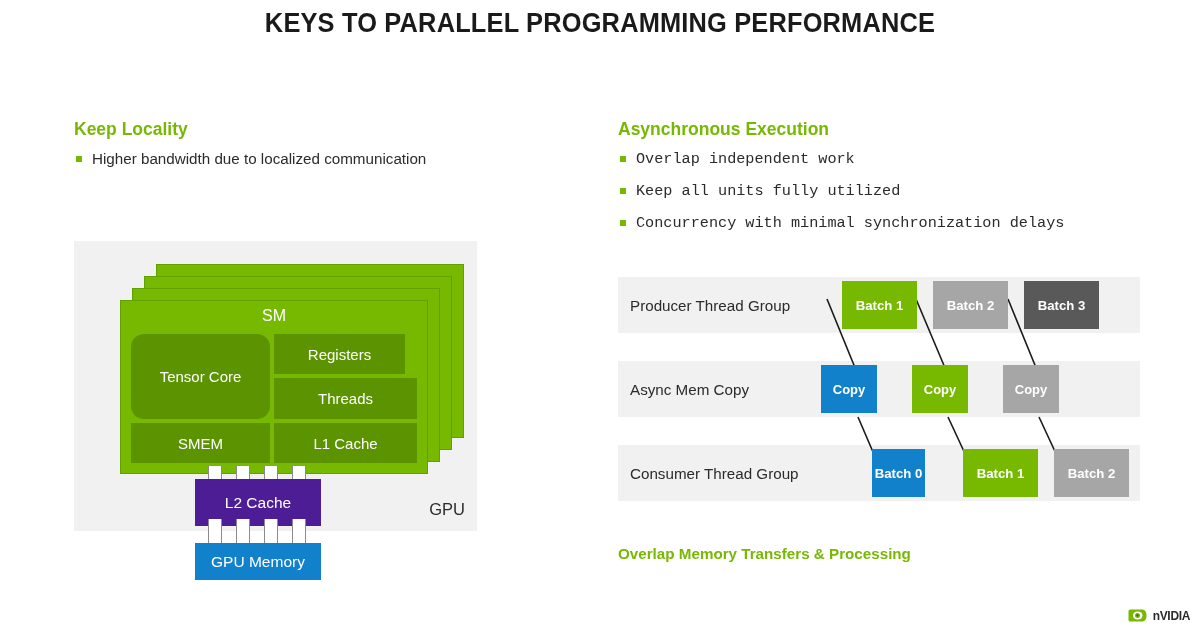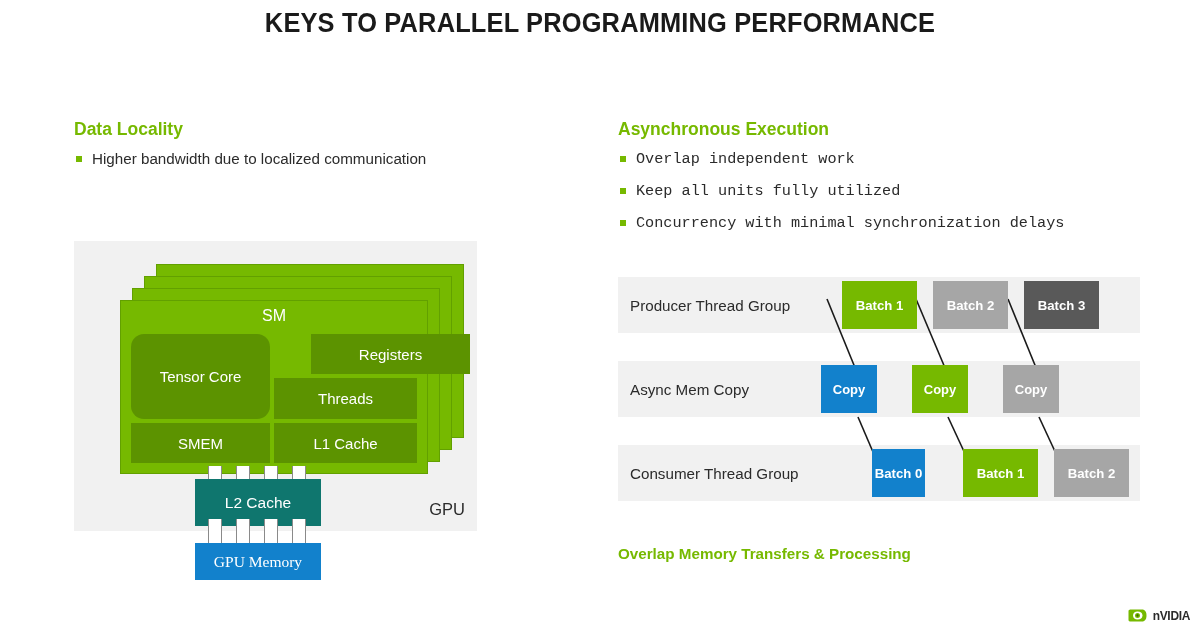--- a/index.html
+++ b/index.html
@@ -85,50 +85,49 @@
   }
   .cell{
     position:absolute;
     background:#5c9300;
     color:#ffffff;
     display:flex;align-items:center;justify-content:center;
     font-size:15px;
     box-sizing:border-box;
   }
   .cell.tensor{left:0;top:0;width:139px;height:85px;border-radius:13px;}
-  .cell.registers{left:143px;top:0;width:159px;height:40px;margin-left:37px;}
+  .cell.registers{left:143px;top:0;width:131px;height:40px;}
   .cell.threads{left:143px;top:44px;width:143px;height:41px;}
   .cell.smem{left:0;top:89px;width:139px;height:40px;}
   .cell.l1cache{left:143px;top:89px;width:143px;height:40px;}
 
   
   .conn{
     position:absolute;
     background:#ffffff;
     border-left:1px solid #8a8a8a;
     border-right:1px solid #8a8a8a;
     box-sizing:border-box;
   }
 
   #l2-cache{
     position:absolute;left:195px;top:479px;
     width:126px;height:47px;
-    background:#0f766e;
+    background:#4c1d95;
     color:#ffffff;
     display:flex;align-items:center;justify-content:center;
     font-size:15.5px;
   }
   #gpu-memory{
     position:absolute;left:195px;top:543px;
     width:126px;height:37px;
     background:#1281cc;
     color:#ffffff;
     display:flex;align-items:center;justify-content:center;
     font-size:15.5px;
-    font-family:Liberation Serif, serif;
   }
 
   
   #async-diagram{position:absolute;left:618px;top:277px;width:522px;height:224px;}
   .async-row{
     position:absolute;left:0;width:522px;height:56px;
     background:#f1f1f1;
   }
   #row-producer{top:0;}
   #row-copy{top:84px;}
@@ -171,21 +170,21 @@
     transform:scaleX(0.92);
   }
 </style>
 </head>
 <body>
 
 <div class="slide">
 
   <div id="page-title">KEYS TO PARALLEL PROGRAMMING PERFORMANCE</div>
 
-  <div class="col-head" id="head-left">Data Locality</div>
+  <div class="col-head" id="head-left">Keep Locality</div>
 
   <div class="bullet-list" id="bullets-left">
     <div class="bullet">
       <span class="sq"></span>
       <span>Higher bandwidth due to localized communication</span>
     </div>
   </div>
 
   <div id="gpu-panel">
     <div id="gpu-label">GPU</div>

